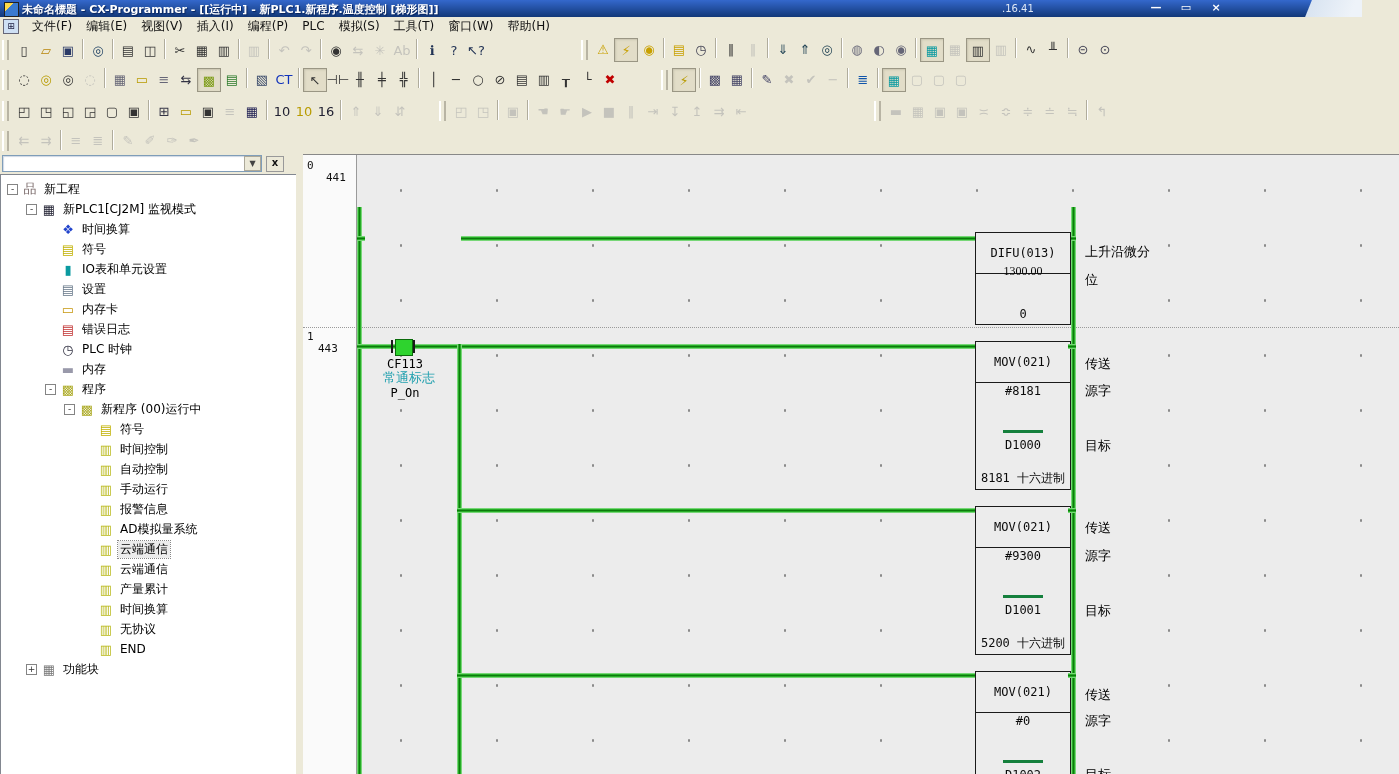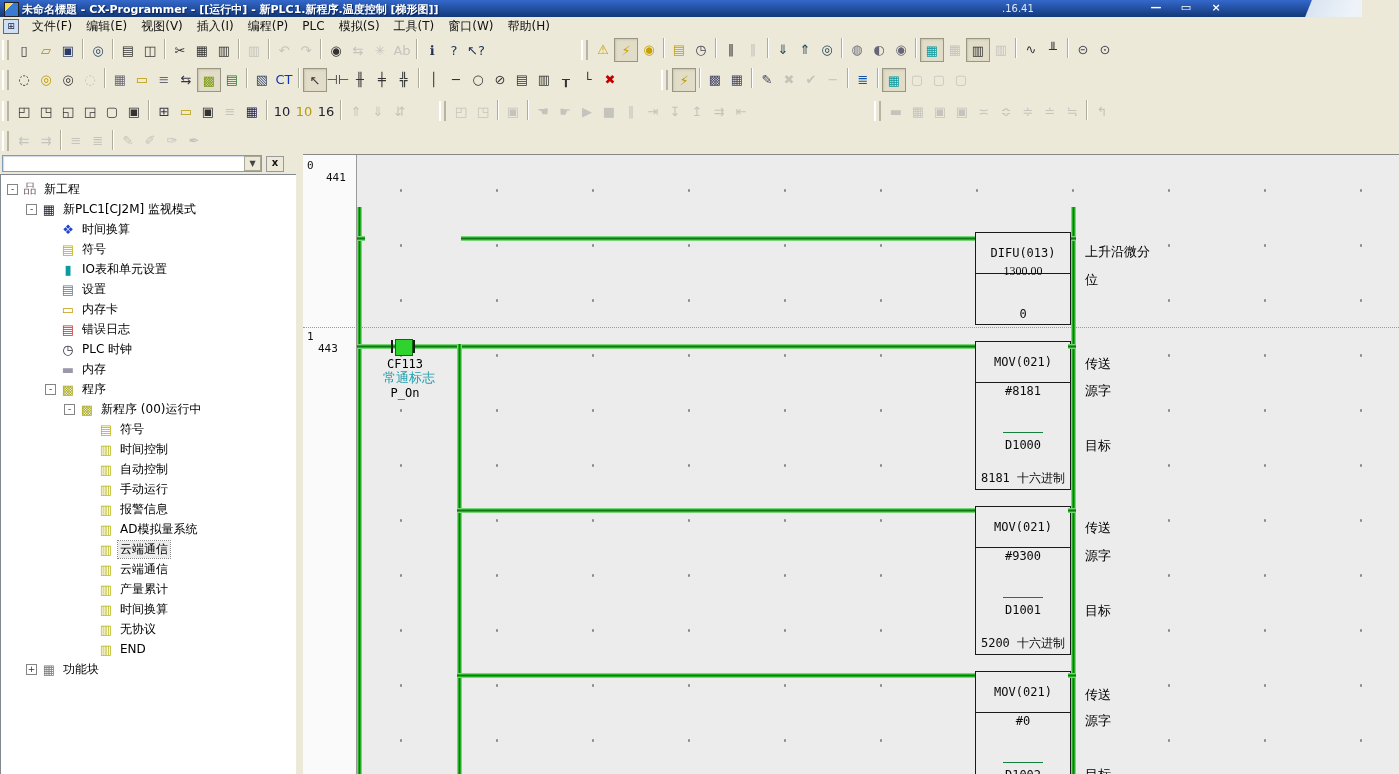--- a/index.html
+++ b/index.html
@@ -86,21 +86,21 @@
   .banner .bl{position:absolute;left:30px;font-size:13px;color:#000;white-space:nowrap;}
   .pline{position:absolute;height:5px;
     background:linear-gradient(to bottom,#a9eba9,#2eb82e 25%,#0c7a0c 50%,#2eb82e 75%,#a9eba9);}
   .plinev{position:absolute;width:5px;
     background:linear-gradient(to right,#a9eba9,#2eb82e 25%,#0c7a0c 50%,#2eb82e 75%,#a9eba9);}
   .iblock{position:absolute;width:94px;background:#ececec;border:1px solid #1a1a1a;
     font-family:"DejaVu Sans Mono","Liberation Mono",monospace;font-size:12px;color:#0a0a0a;}
   .ititle{position:absolute;left:0;right:0;top:0;height:40px;line-height:40px;
     text-align:center;border-bottom:1px solid #1a1a1a;}
   .brow{position:absolute;left:0;right:0;text-align:center;white-space:nowrap;}
-  .oline{border-top:1px solid #15803d;padding:5px 2px;}
+  .oline{border-top:3px solid #15803d;padding:5px 2px;}
   .opcmt{position:absolute;font-size:13px;color:#000;white-space:nowrap;}
   .selblock{position:absolute;left:60px;top:63px;width:98px;height:58px;
     border:3px solid transparent;color:#fff;text-align:center;
     font-family:"DejaVu Sans Mono","Liberation Mono",monospace;font-size:11px;
     background:linear-gradient(#2f8fe4,#2f8fe4) padding-box,
       repeating-linear-gradient(45deg,#777 0 3px,#e8e8e8 3px 6px) border-box;}
   .selblock .sline{position:absolute;left:2px;right:2px;top:19px;height:3px;background:#9fe89f;}
   .selblock .ssq{position:absolute;left:41px;top:13px;width:14px;height:14px;
     background:#2ed32e;border:1px solid #0a6a0a;}
   .selblock .stick{position:absolute;top:14px;width:2px;height:12px;background:#d8ffd8;}

